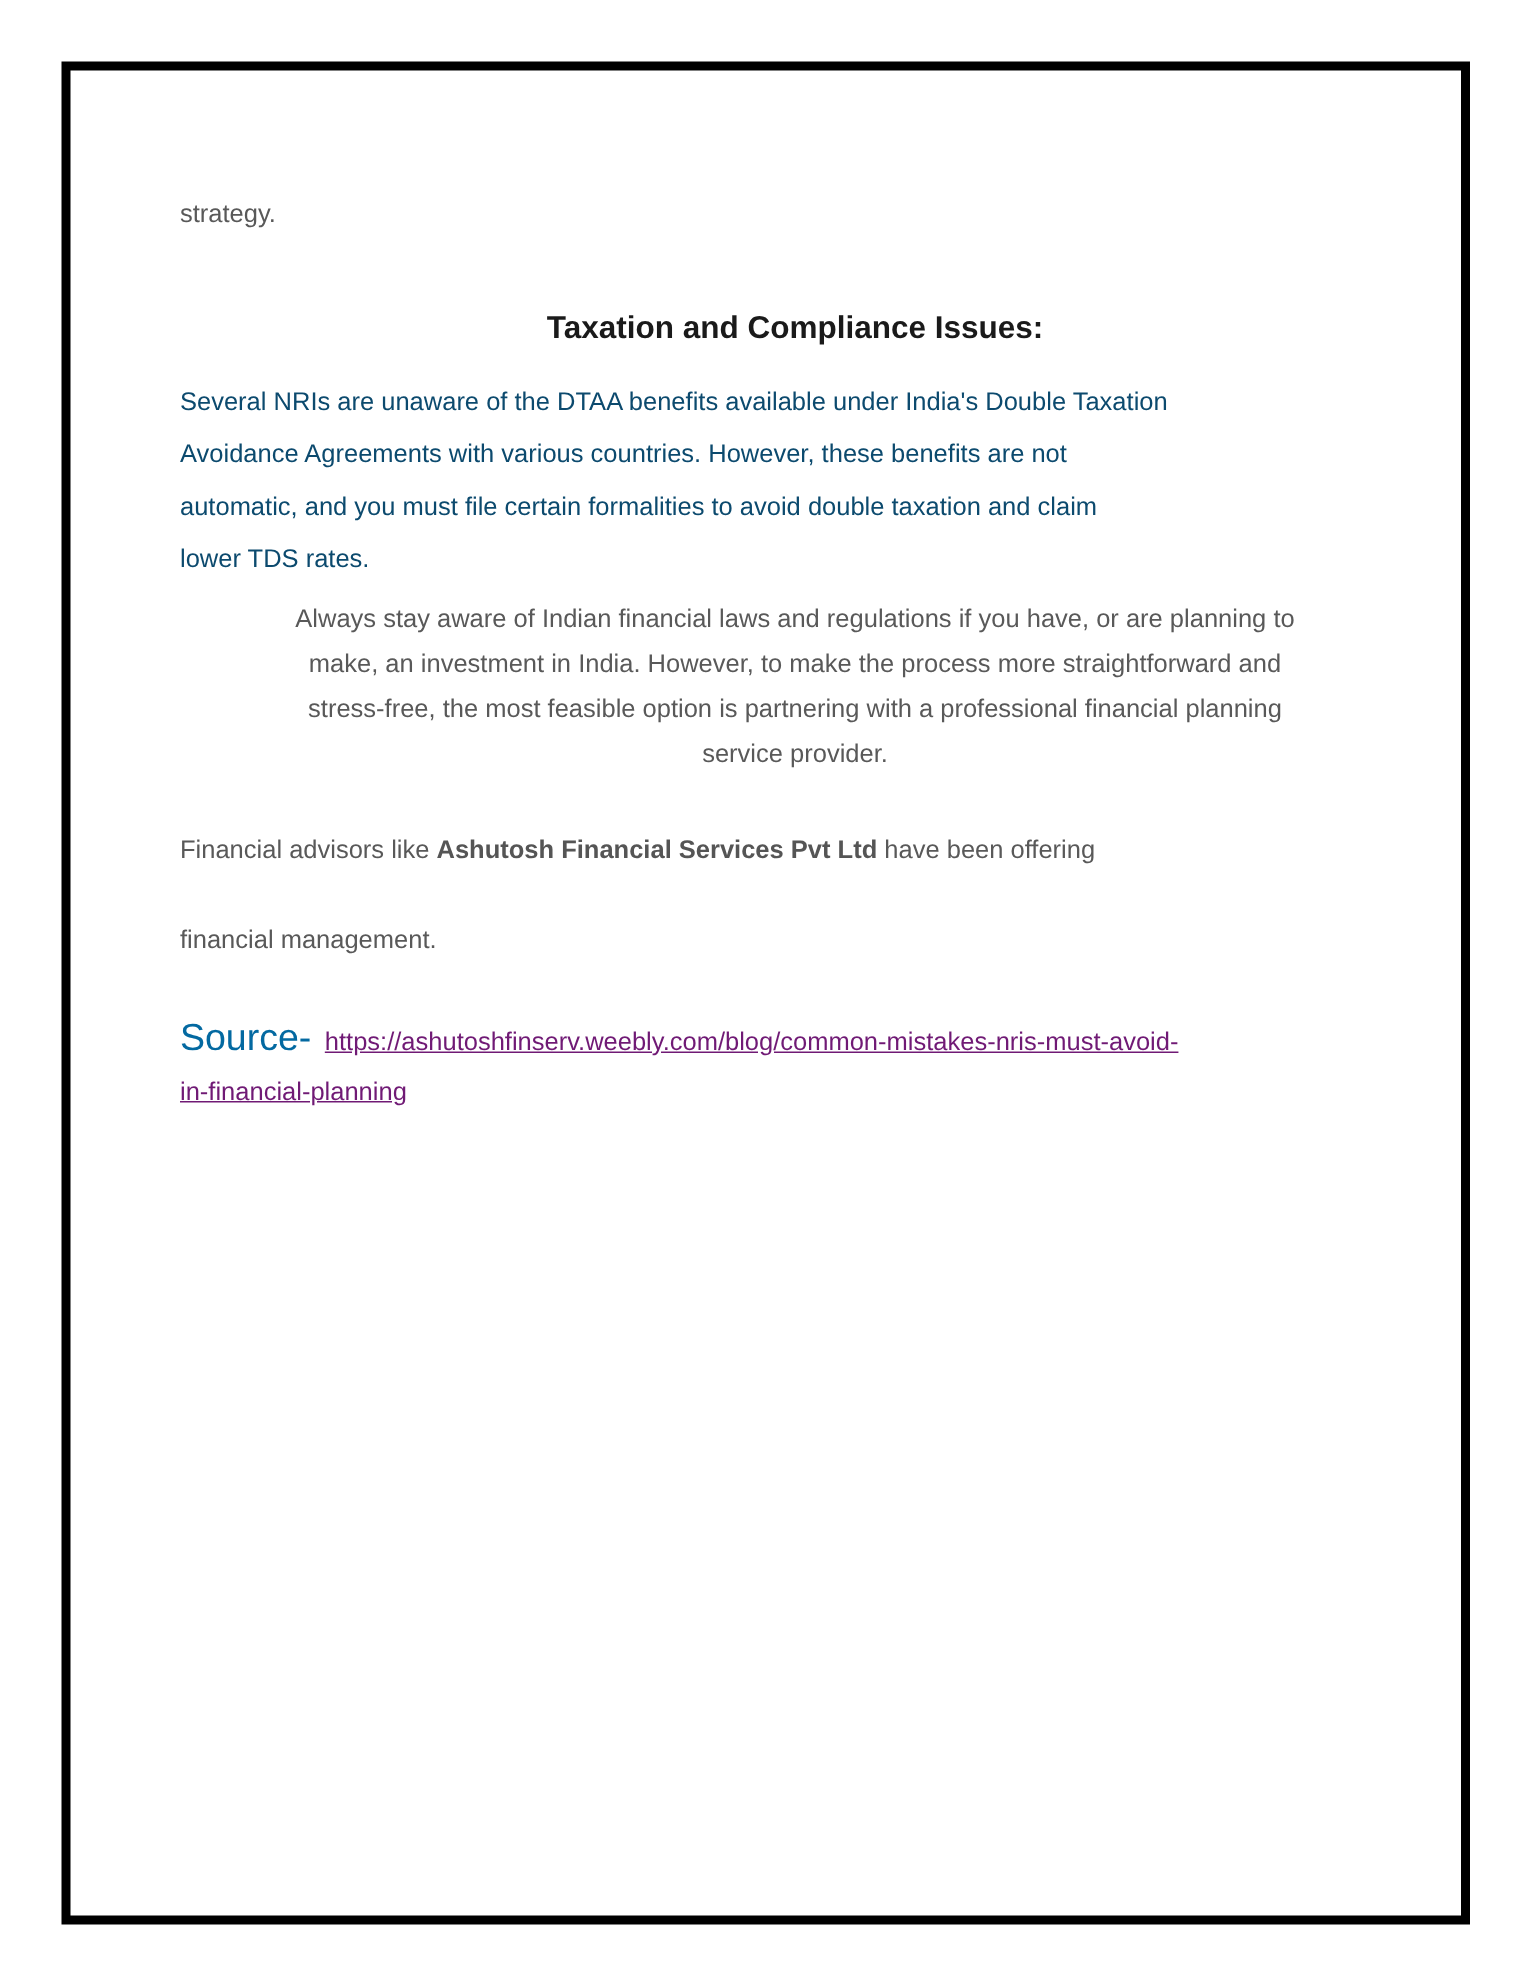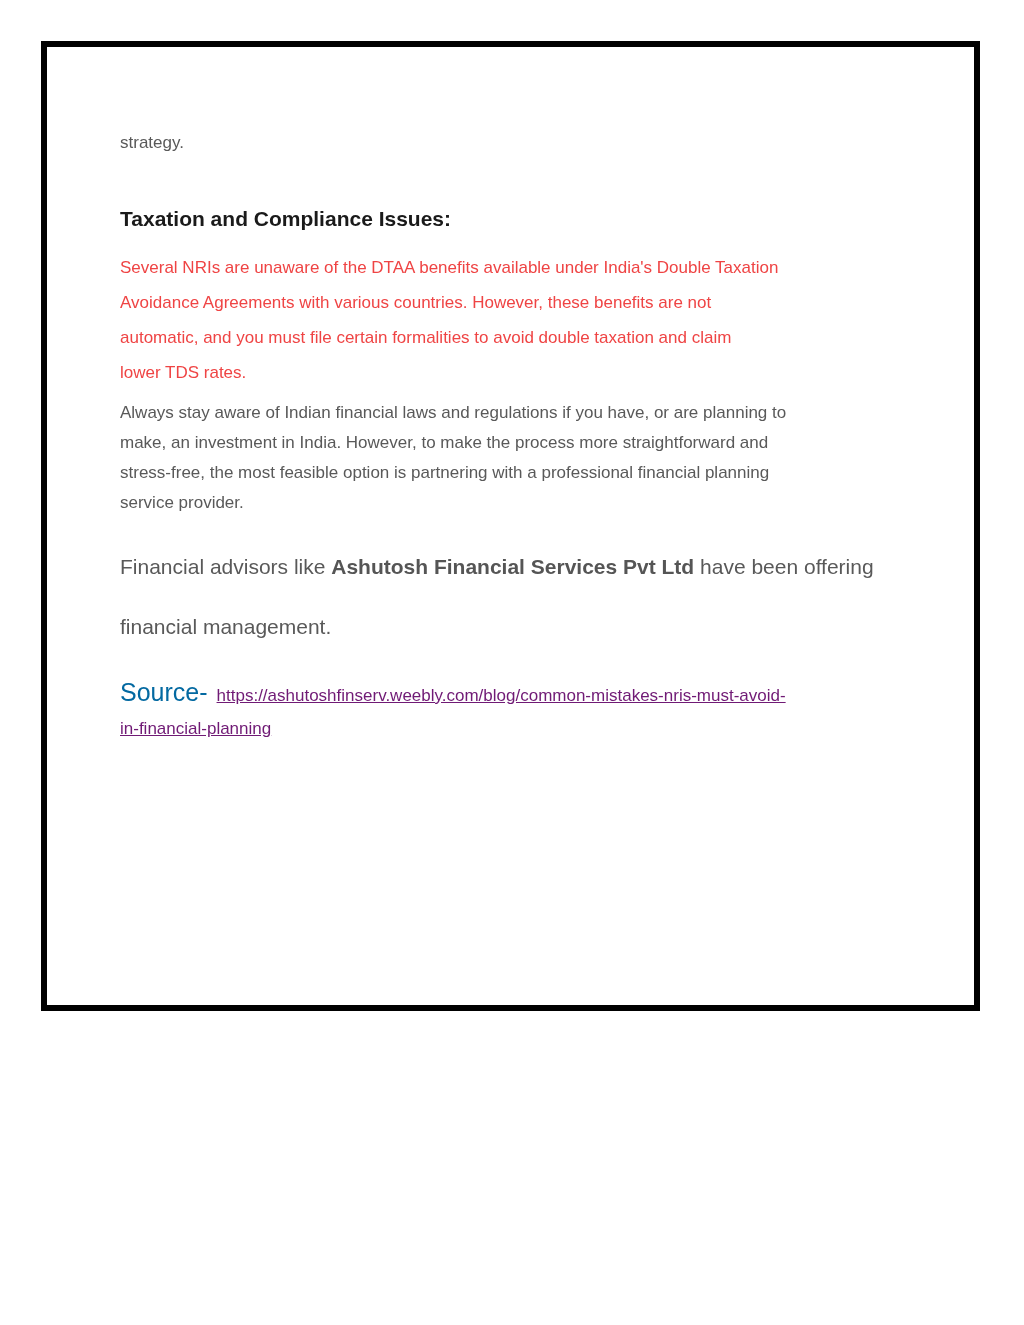--- a/index.html
+++ b/index.html
@@ -11,66 +11,68 @@
   body {
     position: relative;
     height: 1325px;
     overflow: hidden;
   }
   .page-frame {
     position: absolute;
     left: 41px;
     top: 41px;
     width: 939px;
-    height: 970px;
+    height: 1242px;
     border: 6px solid #000000;
     background: #ffffff;
   }
   .content {
     padding: 83px 34px 0 73px;
   }
   .lead-fragment {
     font-size: 17px;
     line-height: 26px;
     color: #595959;
   }
   .section-heading {
     margin-top: 48px;
     font-size: 21px;
     line-height: 30px;
     font-weight: 700;
     color: #1a1a1a;
+    text-align: center;
   }
   .para {
     margin-top: 16px;
     font-size: 17px;
     line-height: 35px;
-    color: #ef4444;
+    color: #0c4a6e;
     white-space: pre;
   }
   .para-second {
     margin-top: 36px;
   }
   .big-heading {
     margin-top: 42px;
     font-size: 27px;
     line-height: 36px;
     font-weight: 400;
     color: #1a1a1a;
   }
   .para-tight {
     margin-top: 8px;
     font-size: 17px;
     line-height: 30px;
     color: #595959;
     white-space: pre;
+    text-align: center;
   }
   .para-advisors {
     margin-top: 34px;
-    font-size: 21px;
+    font-size: 17px;
     line-height: 30px;
     color: #595959;
   }
   .inline-bold {
     font-weight: 700;
     color: #555555;
   }
   .source-block {
     margin-top: 34px;
     font-size: 17px;

